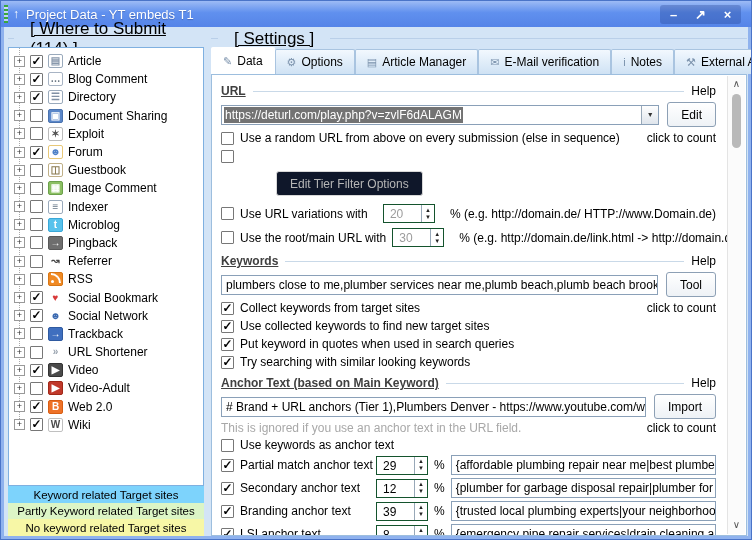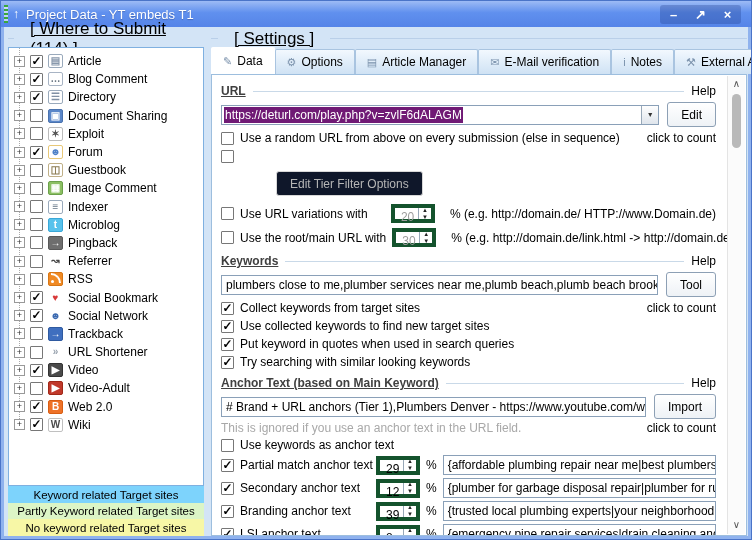--- a/index.html
+++ b/index.html
@@ -45,30 +45,30 @@
   .ticn{font-size:11px;color:#7c93ad;}
   .content{flex:1;background:#fff;border:1px solid #9dbede;position:relative;
     padding:6px 30px 0 9px;overflow:hidden;font-size:12px;}
   .sec-head{display:flex;align-items:center;gap:7px;height:16px;margin-top:2px;}
   .sec-title{font-weight:bold;font-size:12px;color:#404040;white-space:nowrap;text-decoration:underline;}
   .sec-line{flex:1;height:1px;background:#c9d9e8;}
   .sec-help{font-size:12px;color:#000;}
   .frow{display:flex;align-items:center;}
   .combo{flex:1;display:flex;border:1px solid #8aa0b8;height:20px;background:#fff;}
   .combo-val{flex:1;padding:1px 2px;white-space:nowrap;overflow:hidden;line-height:16px;}
-  .sel{background:#701a75;color:#fff;padding:1px 1px;}
+  .sel{background:#737373;color:#fff;padding:1px 1px;}
   .combo-btn{width:17px;border-left:1px solid #98a8b8;background:linear-gradient(#fefefe,#dfe5ec);
     display:flex;align-items:center;justify-content:center;font-size:7px;color:#333;flex:none;}
   .btn{height:25px;padding:0 13px;border:1px solid #8da0b5;border-radius:3px;color:#000;
     background:linear-gradient(#ffffff,#eef2f6);font-size:12px;display:flex;align-items:center;justify-content:center;white-space:nowrap;}
   .btn.disabled{color:#b6b6b6;border-color:#d8d8d8;background:#0f172a;text-align:right;}
   .ctc{margin-left:auto;font-size:12px;color:#000;}
   .clabel{font-size:12px;color:#000;white-space:nowrap;}
   .lbl-fix{width:153px;}
-  .spin{display:flex;border:4px solid #14532d;height:19px;width:44px;background:#fff;flex:none;}
+  .spin{display:flex;border:1px solid #14532d;height:19px;width:52px;background:#fff;flex:none;}
   .spin-num{flex:1;padding:2px 0 0 6px;font-size:12px;color:#000;}
   .spin.dim .spin-num{color:#9c9c9c;}
   .spin-btn{width:13px;border-left:1px solid #98a8b8;display:flex;flex-direction:column;
     align-items:center;justify-content:center;font-size:6px;line-height:7px;color:#222;flex:none;}
   .sfx{margin-left:9px;font-size:12px;color:#000;white-space:nowrap;}
   .tin{flex:1;border:1px solid #8aa0b8;height:20px;padding:1px 4px;background:#fff;
     white-space:nowrap;overflow:hidden;line-height:17px;font-size:12px;min-width:0;}
   .note{color:#a8a8a8;font-size:12px;}
   .albl{width:130px;font-size:12px;white-space:nowrap;}
   .pct{font-size:12px;}

